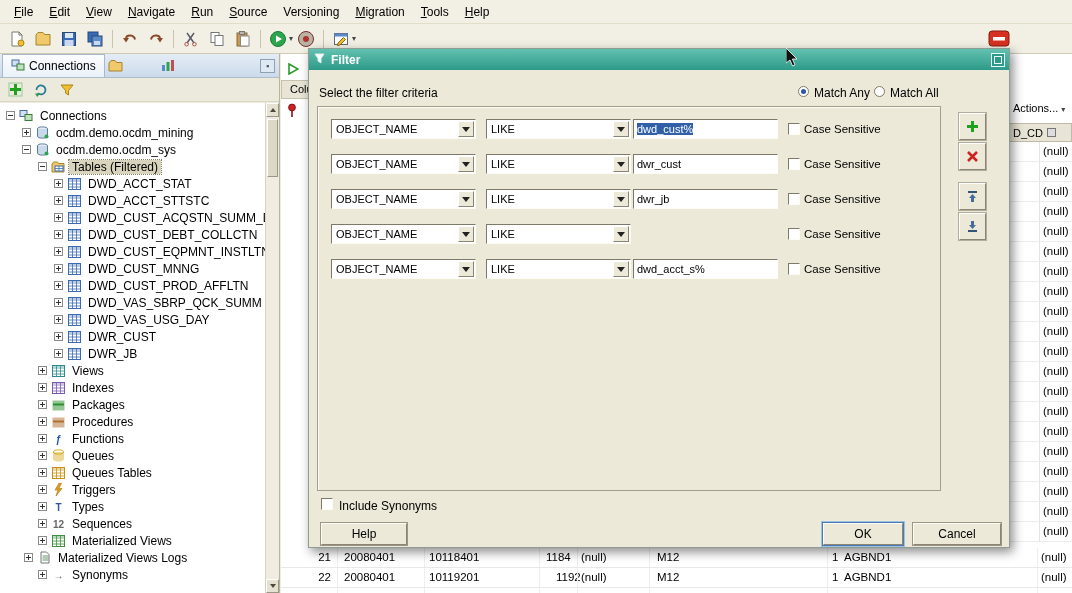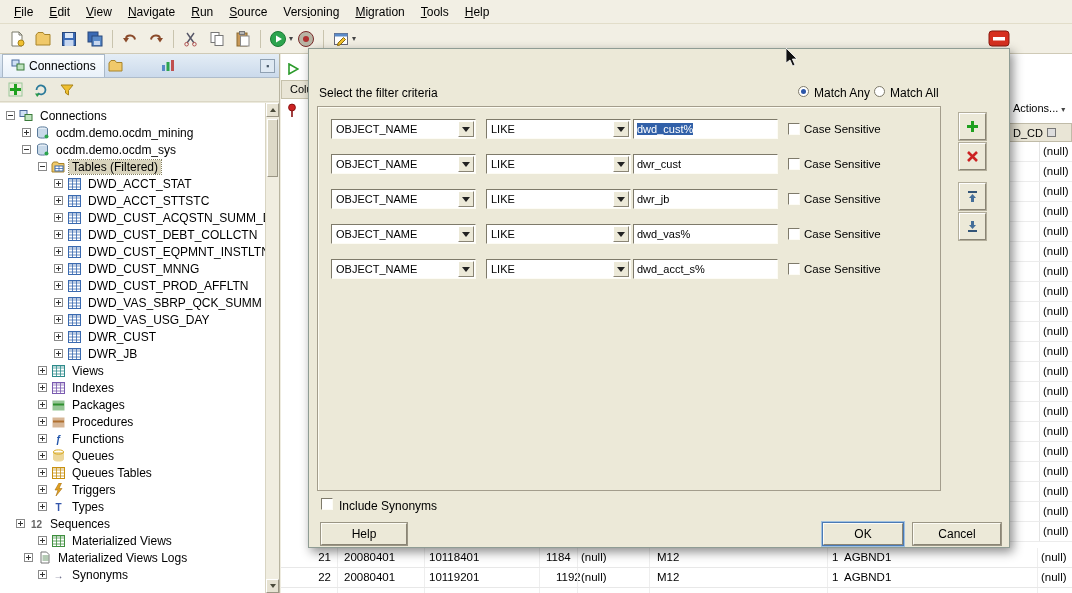--- a/index.html
+++ b/index.html
@@ -490,21 +490,21 @@
       </div>
       <div class="tree-row" style="padding-left: 38px;">
         <span class="toggle plus"></span>
         <span class="ticon">
           <svg width="13" height="13">
             <text x="6.5" y="10.5" font-size="10" font-weight="bold" text-anchor="middle" fill="#3355aa" font-family="Liberation Sans,sans-serif">T</text>
           </svg>
         </span>
         <span class="tlabel">Types</span>
       </div>
-      <div class="tree-row" style="padding-left: 16px;">
+      <div class="tree-row" style="padding-left: 38px;">
         <span class="toggle plus"></span>
         <span class="ticon">
           <svg width="13" height="13">
             <text x="6.5" y="10.5" font-size="10" font-weight="bold" text-anchor="middle" fill="#666" font-family="Liberation Sans,sans-serif">12</text>
           </svg>
         </span>
         <span class="tlabel">Sequences</span>
       </div>
       <div class="tree-row" style="padding-left: 38px;">
         <span class="toggle plus"></span>
@@ -696,20 +696,27 @@
         <span class="b-vline" style="left:258px"></span>
         <span class="b-vline" style="left:296px"></span>
         <span class="b-vline" style="left:368px"></span>
         <span class="b-vline" style="left:546px"></span>
         <span class="b-vline" style="left:756px"></span>
       </div>
     </div>
 </div>
 
 <div class="dialog">
+  <div class="dlg-title">
+    <span><svg width="13" height="13">
+          <path d="M2 2 H11 L8 6.5 V11 L5 9 V6.5 Z" fill="#fff" stroke="#d8f2ec"></path>
+        </svg></span>
+    <span class="dlg-title-text">Filter</span>
+    <span class="dlg-max"></span>
+  </div>
 
   <div class="dlg-label" style="left:10px;top:37px">Select the filter criteria</div>
   <div class="radio on" style="left:489px;top:37px"></div>
   <div class="dlg-label" style="left:505px;top:37px">Match Any</div>
   <div class="radio" style="left:565px;top:37px"></div>
   <div class="dlg-label" style="left:581px;top:37px">Match All</div>
 
   <div class="crit-box"></div>
   <div id="filter-rows">
       <div class="f-row" style="top: 70px;">
@@ -753,21 +760,20 @@
       </div>
       <div class="f-row" style="top: 175px;">
         <div class="combo" style="left:0">
           <span class="txt">OBJECT_NAME</span>
           <span class="arrow"></span>
         </div>
         <div class="combo" style="left:155px">
           <span class="txt">LIKE</span>
           <span class="arrow"></span>
         </div>
-        <div class="finput" style="left:302px">dwd_vas%</div>
         <div class="cbox" style="left:457px"></div>
         <span class="clabel">Case Sensitive</span>
       </div>
       <div class="f-row" style="top: 210px;">
         <div class="combo" style="left:0">
           <span class="txt">OBJECT_NAME</span>
           <span class="arrow"></span>
         </div>
         <div class="combo" style="left:155px">
           <span class="txt">LIKE</span>

